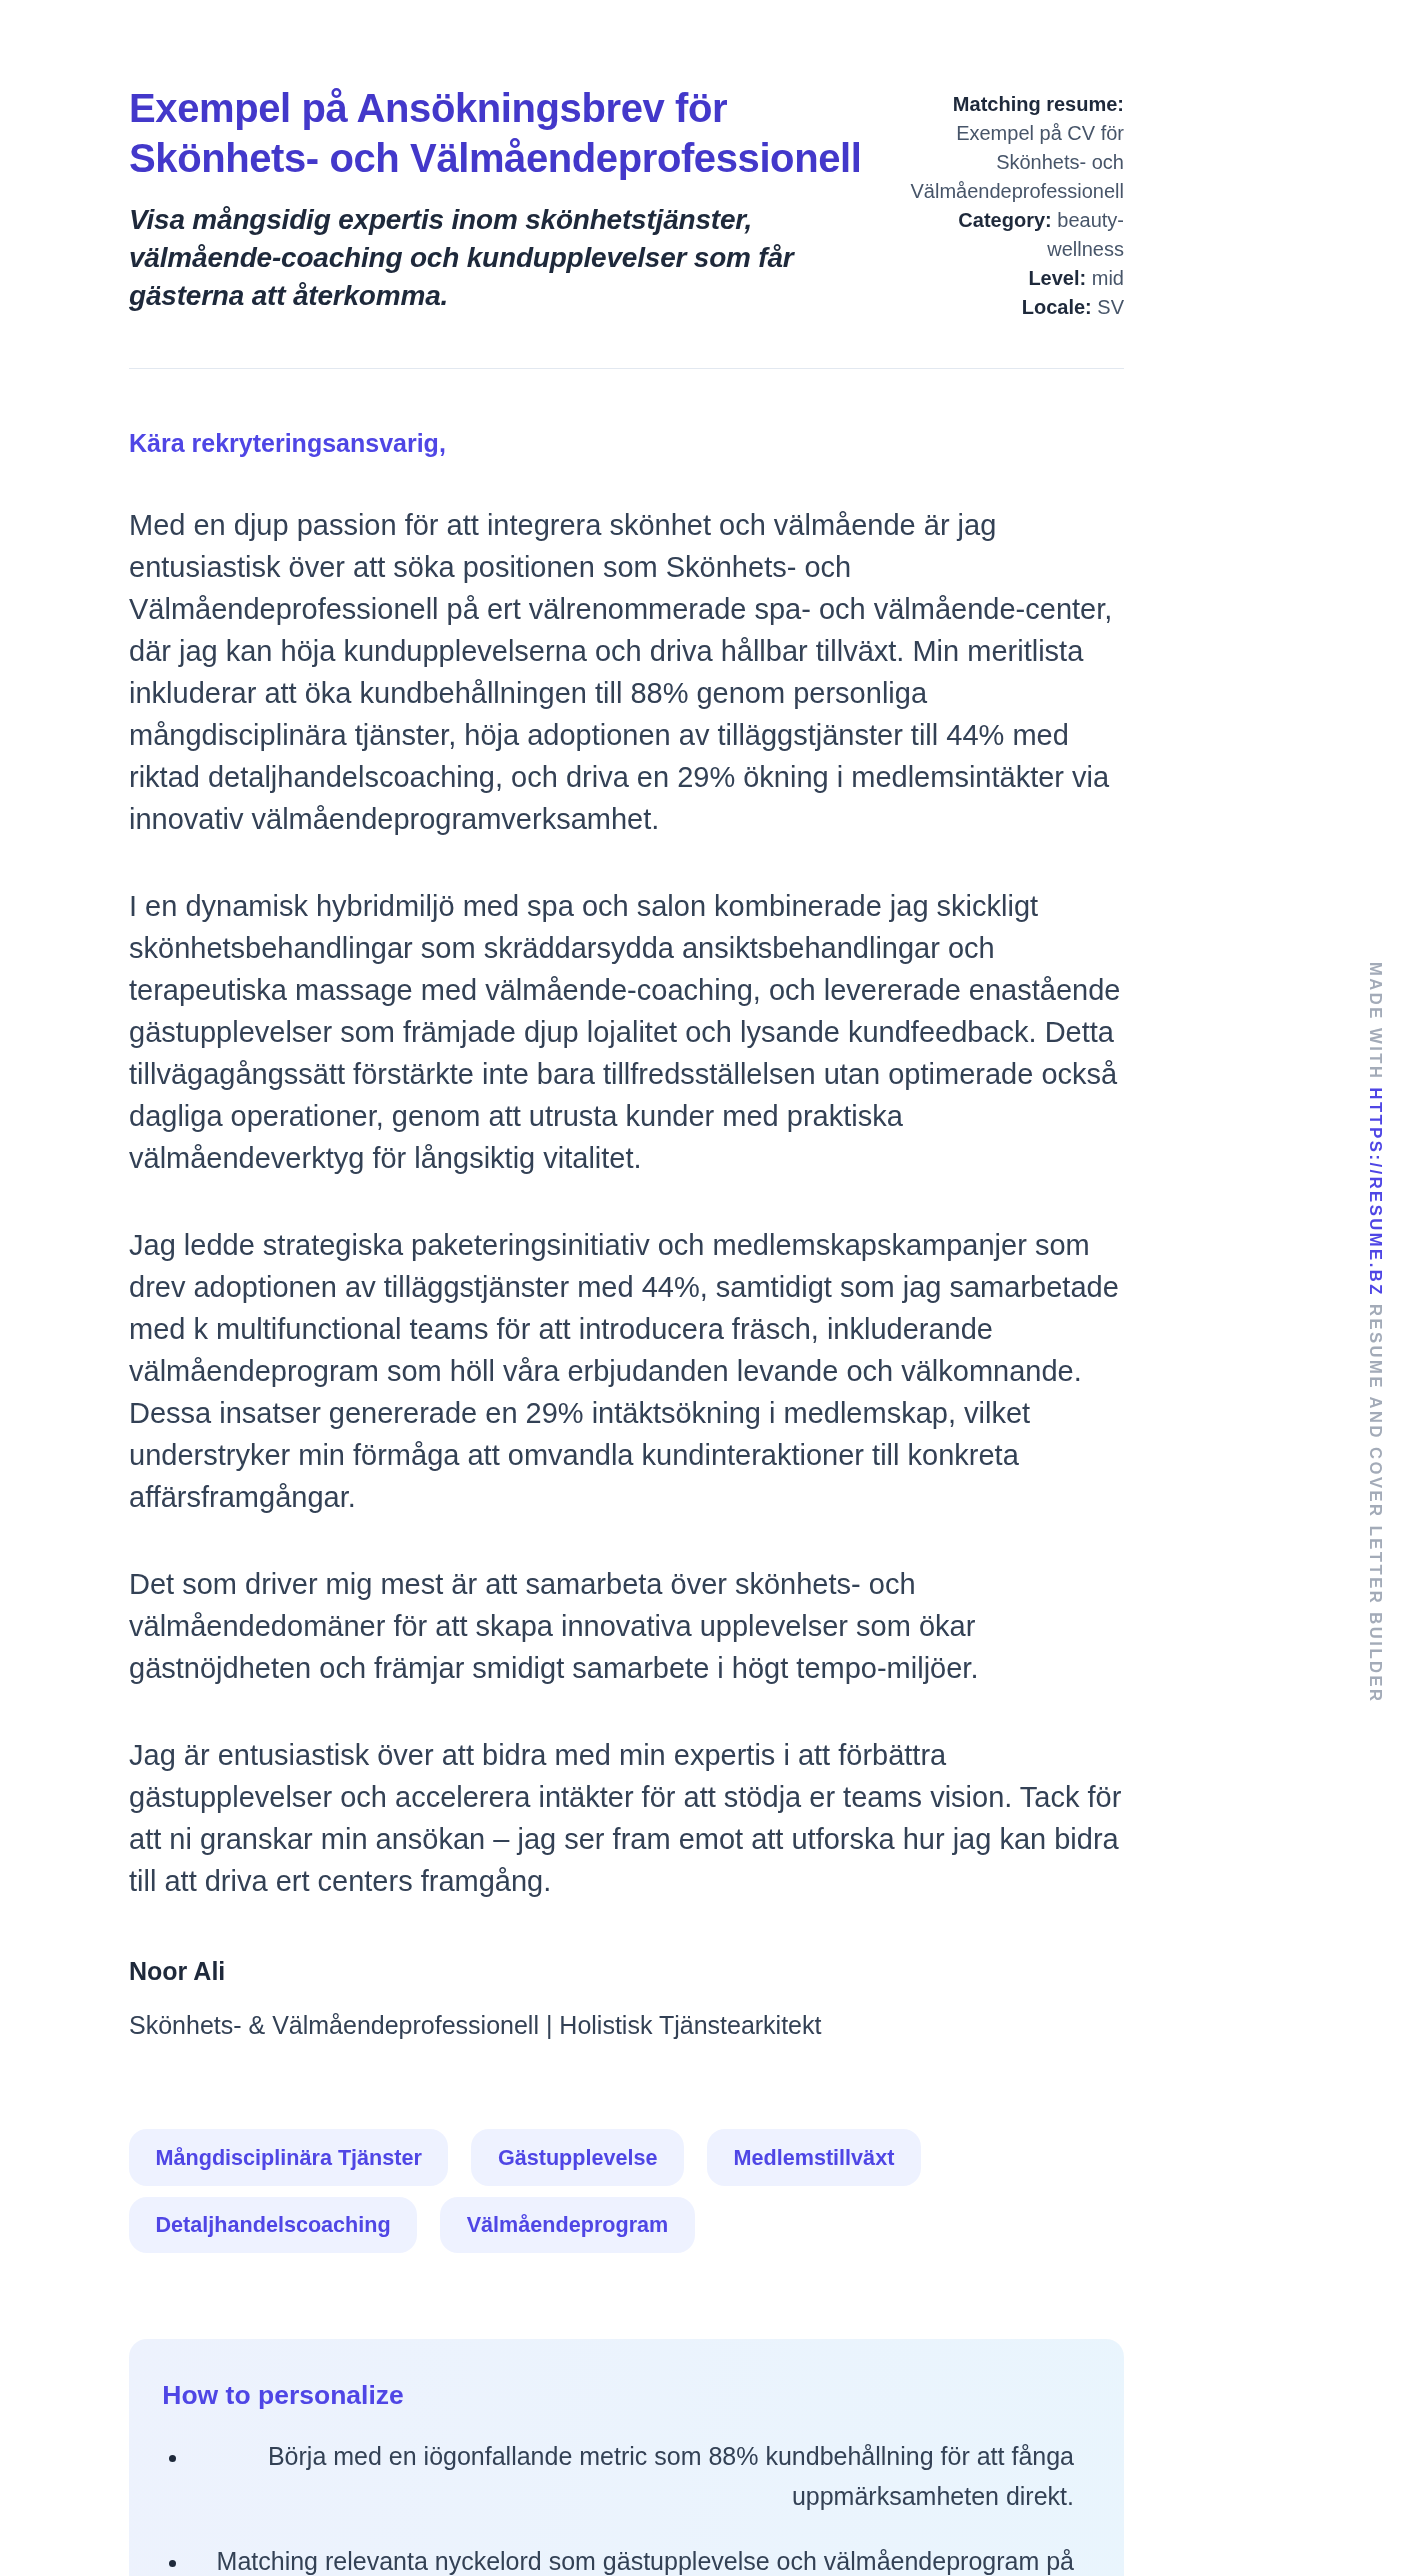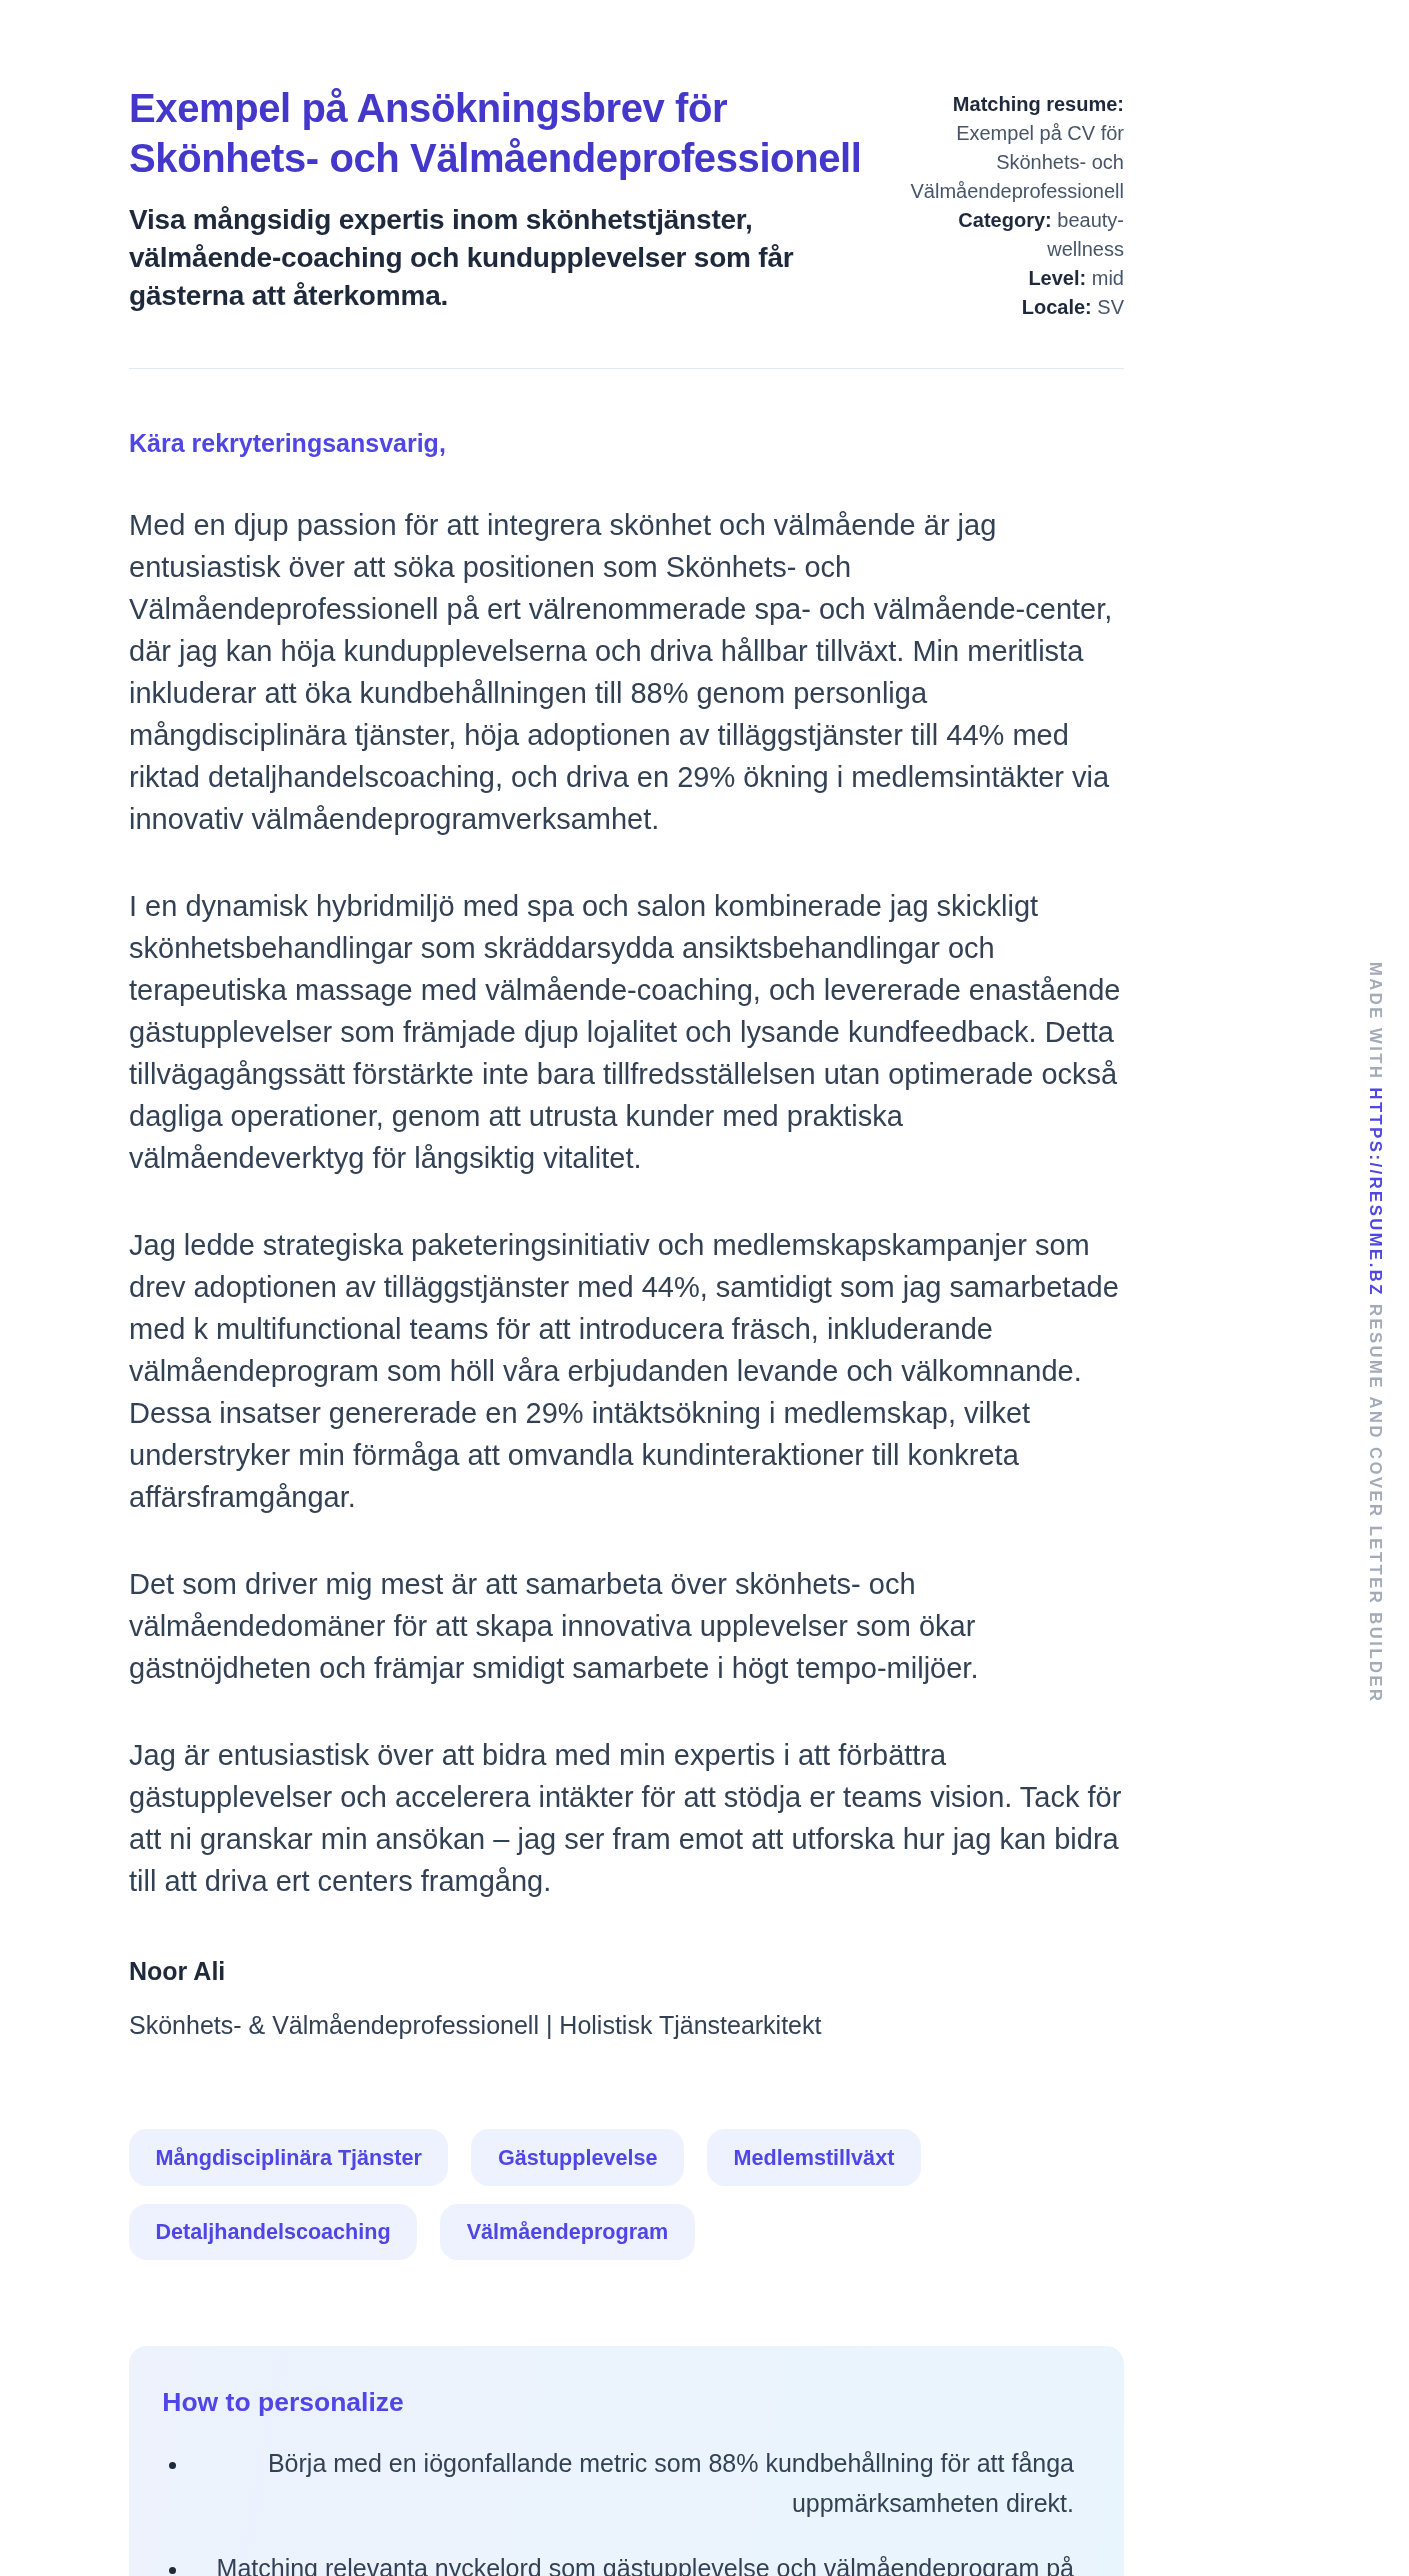--- a/index.html
+++ b/index.html
@@ -19,37 +19,37 @@
 
   
   .header{ display:flex; justify-content:space-between; align-items:flex-start; }
   .header-left{ max-width:771px; }
   h1.title{
     margin:0; font-size:40px; line-height:50px; font-weight:700;
     color:var(--accent_dark); letter-spacing:-0.4px;
   }
   .subtitle{
     margin:18px 0 0; font-size:28px; line-height:38px; font-weight:700;
-    color:var(--heading); letter-spacing:-0.2px;
+    color:var(--heading); letter-spacing:-0.2px;font-style:italic;
   }
   .meta{ width:340px; text-align:right; font-size:20px; line-height:29px; color:var(--muted); padding-top:6.6px; }
   .meta-row strong{ color:var(--heading); font-weight:700; }
 
   .divider{ border:0; border-top:1.7px solid var(--divider_col); margin:46px 0 0; }
 
   
   .salutation{ margin:60px 0 0; font-size:25px; font-weight:700; color:var(--accent); }
   .paragraphs{ margin-top:46px; }
   .para{ margin:0 0 45px; font-size:29px; line-height:42px; color:var(--text); max-width:1169px; }
   .para:last-child{ margin-bottom:0; }
   .sig-name{ margin:55px 0 0; font-size:25px; font-weight:700; color:var(--heading); }
   .sig-title{ margin:21.6px 0 0; font-size:25px; line-height:36px; color:var(--text); }
 
   
-  .tags{ margin-top:86px; display:flex; flex-wrap:wrap; gap:18px 23px; max-width:1078px; }
+  .tags{ margin-top:86px; display:flex; flex-wrap:wrap; gap:11px 23px; max-width:1078px; }
   .tag{
     display:inline-block; background:var(--chip_bg); color:var(--accent);
     font-size:21.6px; font-weight:600; line-height:1;
     padding:17.4px 26.5px; border-radius:18px; white-space:nowrap;
   }
 
   
   .tips{
     margin-top:86px; max-width:1169px;
     background:linear-gradient(100deg, var(--tips_bg_start) 0%, var(--tips_bg_end) 100%);

